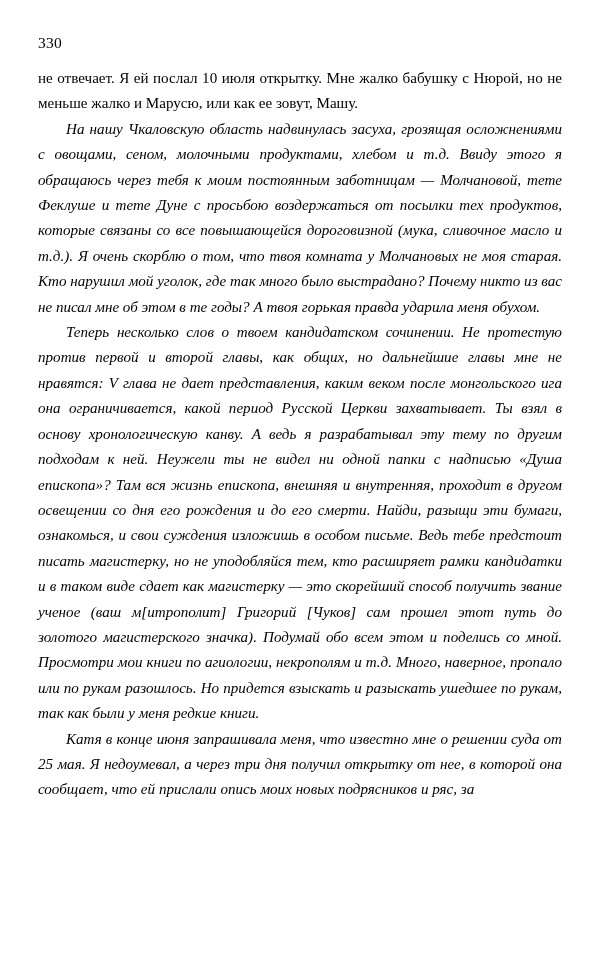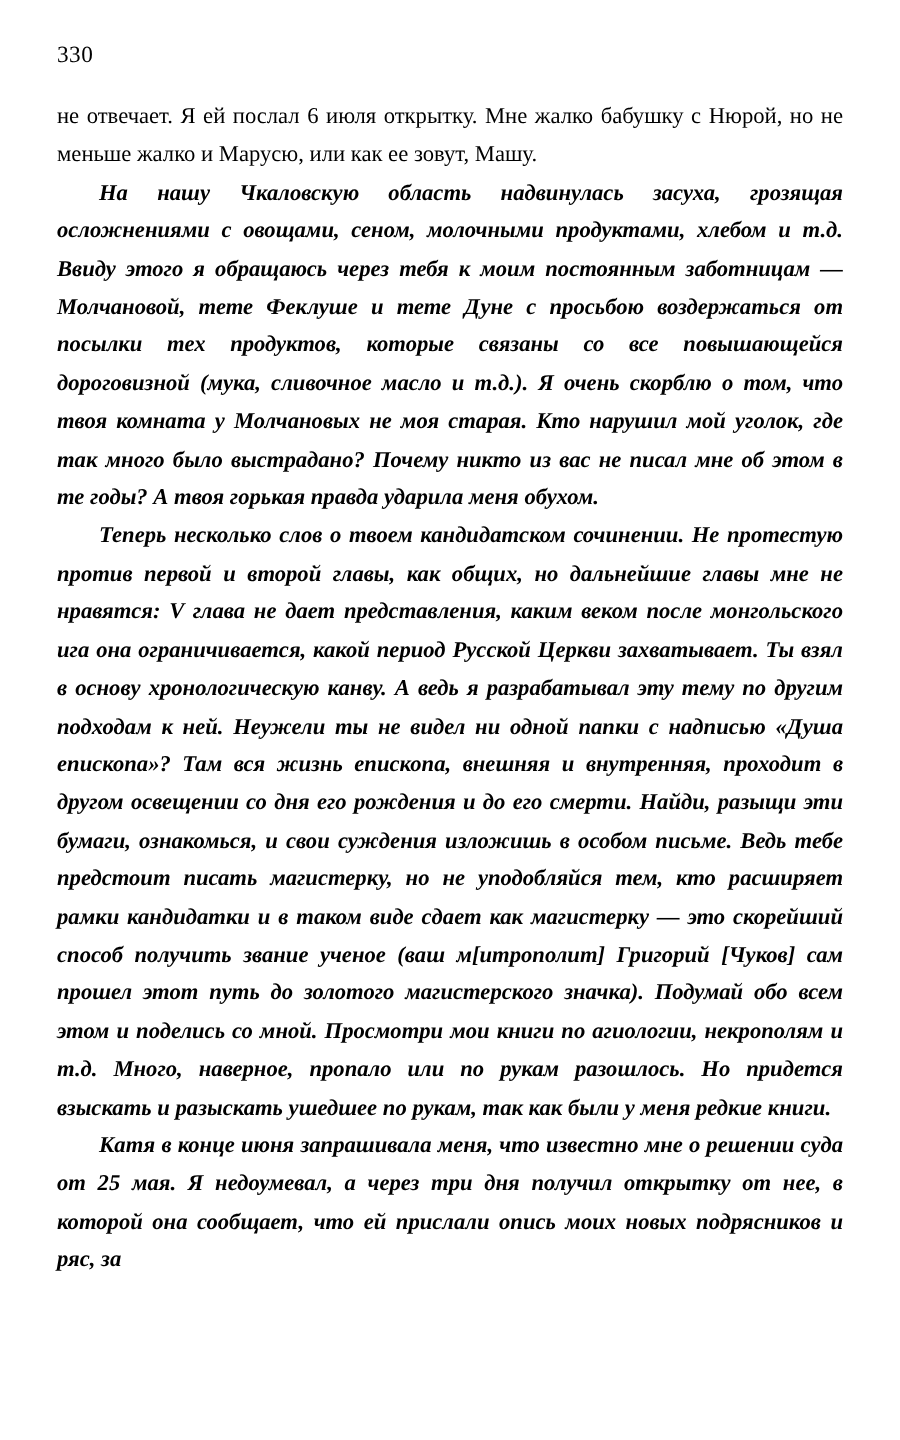--- a/index.html
+++ b/index.html
@@ -16,21 +16,21 @@
   }
   .page {
     position: relative;
     width: 600px;
     height: 960px;
     box-sizing: border-box;
     padding: 22px 38px 0 38px;
   }
   .header {
     display: flex;
-    align-items: center;
+    align-items: flex-end;
     justify-content: space-between;
     height: 30px;
   }
   .folio {
     font-family: "Liberation Serif", serif;
     font-size: 15.5px;
     letter-spacing: 0.3px;
   }
   .running-title {
     font-family: "Liberation Serif", serif;
@@ -53,35 +53,34 @@
     hyphens: none;
   }
   p.upright {
     font-style: normal;
   }
   p.italic {
     font-style: italic;
   }
   p.indent {
     text-indent: 28px;
-    font-weight: bold;
   }
   p.nodent {
     text-indent: 0;
   }
 </style>
 </head>
 <body>
 
 <div class="page">
 
   <div class="header">
     <div class="folio">330</div>
   </div>
 
   <div class="body-text">
-    <p class="upright nodent">не отвечает. Я ей послал 6 июля открытку. Мне жалко бабушку с Нюрой, но не меньше жалко и Марусю, или как ее зовут, Машу.</p>
+    <p class="upright nodent">не отвечает. Я ей послал 10 июля открытку. Мне жалко бабушку с Нюрой, но не меньше жалко и Марусю, или как ее зовут, Машу.</p>
     <p class="italic indent">На нашу Чкаловскую область надвинулась засуха, грозящая осложнениями с овощами, сеном, молочными продуктами, хлебом и т.д. Ввиду этого я обращаюсь через тебя к моим постоянным заботницам — Молчановой, тете Феклуше и тете Дуне с просьбою воздержаться от посылки тех продуктов, которые связаны со все повышающейся дороговизной (мука, сливочное масло и т.д.). Я очень скорблю о том, что твоя комната у Молчановых не моя старая. Кто нарушил мой уголок, где так много было выстрадано? Почему никто из вас не писал мне об этом в те годы? А твоя горькая правда ударила меня обухом.</p>
     <p class="italic indent">Теперь несколько слов о твоем кандидатском сочинении. Не протестую против первой и второй главы, как общих, но дальнейшие главы мне не нравятся: V глава не дает представления, каким веком после монгольского ига она ограничивается, какой период Русской Церкви захватывает. Ты взял в основу хронологическую канву. А ведь я разрабатывал эту тему по другим подходам к ней. Неужели ты не видел ни одной папки с надписью «Душа епископа»? Там вся жизнь епископа, внешняя и внутренняя, проходит в другом освещении со дня его рождения и до его смерти. Найди, разыщи эти бумаги, ознакомься, и свои суждения изложишь в особом письме. Ведь тебе предстоит писать магистерку, но не уподобляйся тем, кто расширяет рамки кандидатки и в таком виде сдает как магистерку — это скорейший способ получить звание ученое (ваш м[итрополит] Григорий [Чуков] сам прошел этот путь до золотого магистерского значка). Подумай обо всем этом и поделись со мной. Просмотри мои книги по агиологии, некрополям и т.д. Много, наверное, пропало или по рукам разошлось. Но придется взыскать и разыскать ушедшее по рукам, так как были у меня редкие книги.</p>
     <p class="italic indent">Катя в конце июня запрашивала меня, что известно мне о решении суда от 25 мая. Я недоумевал, а через три дня получил открытку от нее, в которой она сообщает, что ей прислали опись моих новых подрясников и ряс, за</p>
   </div>
 
 </div>
 
 </body></html>

